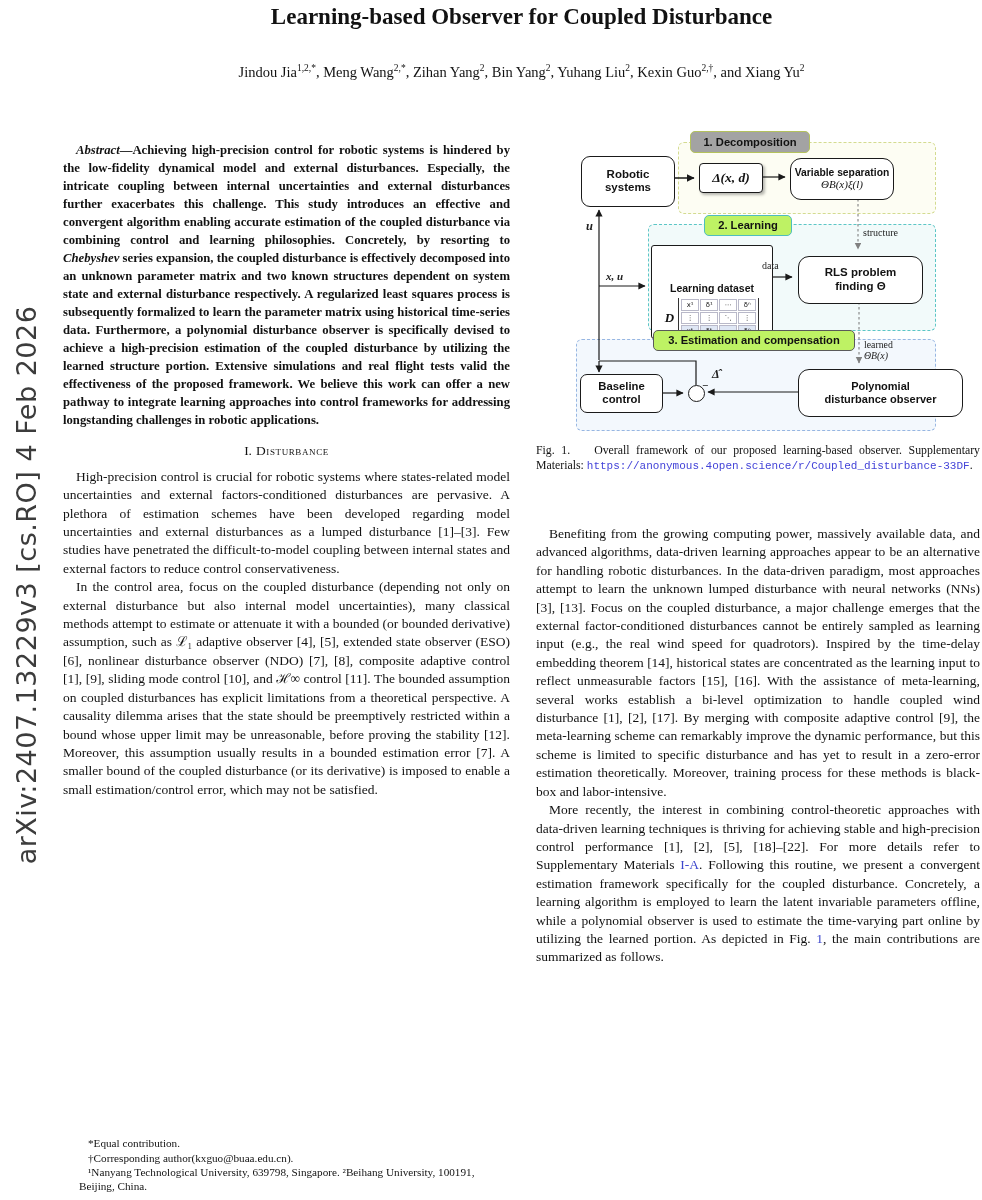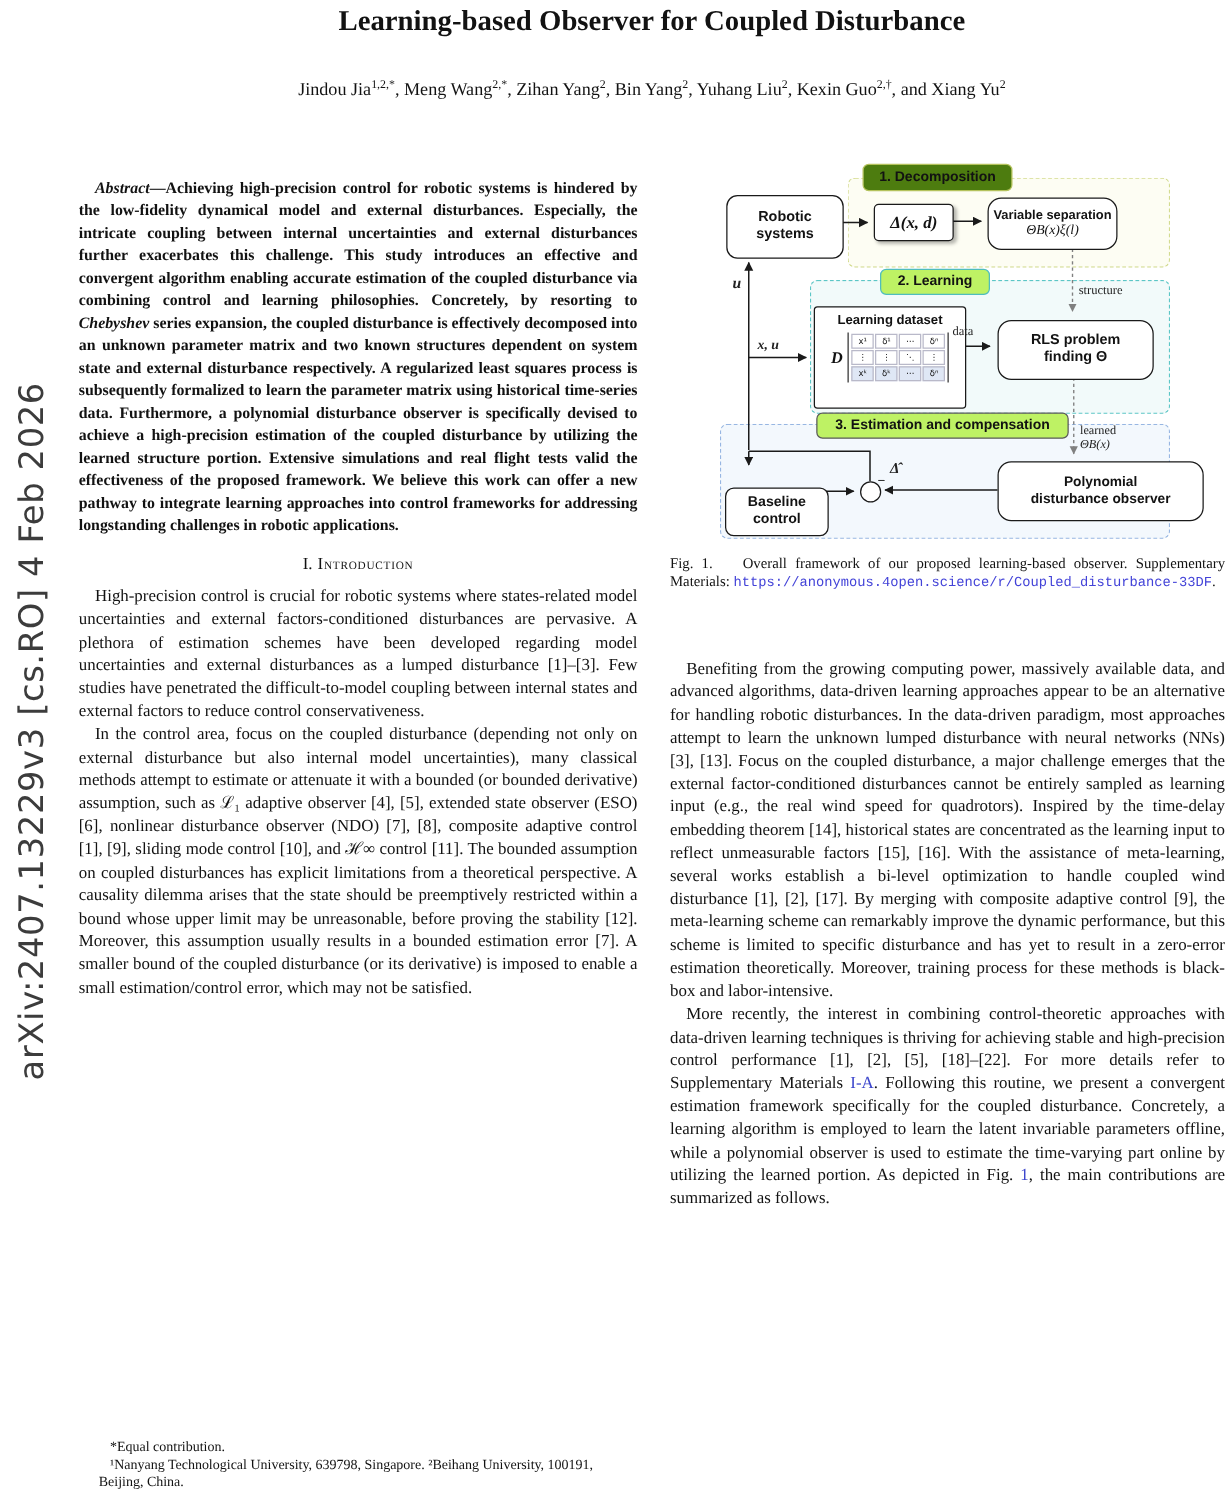--- a/index.html
+++ b/index.html
@@ -29,46 +29,46 @@
   
   .figure{position:relative;width:444px;height:306px;}
   .grp{position:absolute;border-radius:6px;z-index:0;}
   .grp1{left:142px;top:15px;width:256px;height:70px;border:1.6px dashed #d3db90;background:#fdfdf3;}
   .grp2{left:112px;top:97px;width:286px;height:105px;border:1.6px dashed #5cc6c6;background:#f2fafa;}
   .grp3{left:40px;top:212px;width:358px;height:90px;border:1.6px dashed #97b6e2;background:#f3f8fd;}
   .fig-arrows{position:absolute;left:0;top:0;z-index:1;}
   .glabel{position:absolute;z-index:3;background:#bef264;border-radius:5px;
           font-family:"Liberation Sans",sans-serif;font-weight:bold;font-size:11.2px;
           display:flex;align-items:center;justify-content:center;}
-  .lbl1{left:154px;top:4px;width:118px;height:20px;border:1.3px solid #b4c25c;background:#4d7c0f;}
+  .lbl1{left:154px;top:4px;width:118px;height:20px;border:1.3px solid #b4c25c;background:#a3a3a3;}
   .lbl2{left:168px;top:88px;width:86px;height:19px;border:1.3px solid #4fbdbd;}
   .lbl3{left:117px;top:203px;width:200px;height:19px;border:1.3px solid #5a5a5a;}
   .fbox{position:absolute;z-index:2;background:#fff;display:flex;flex-direction:column;
         align-items:center;justify-content:center;text-align:center;}
   .robotic{left:45px;top:29px;width:80px;height:49px;border:1.7px solid #1a1a1a;border-radius:9px;
         font-family:"Liberation Sans",sans-serif;font-weight:bold;font-size:11.5px;line-height:13.5px;padding:0 6px;}
   .deltabox{left:163px;top:36px;width:62px;height:28px;border:1.4px solid #1a1a1a;border-radius:4px;
         font-style:italic;font-weight:bold;font-size:13.5px;box-shadow:2px 2px 3px rgba(0,0,0,.28);}
   .varsep{left:254px;top:31px;width:102px;height:40px;border:1.4px solid #1a1a1a;border-radius:11px;}
   .varsep .t1{font-family:"Liberation Sans",sans-serif;font-weight:bold;font-size:10.3px;}
   .varsep .t2{font-style:italic;font-size:11px;}
   .dataset{left:115px;top:118px;width:120px;height:76px;border:1.4px solid #1a1a1a;border-radius:3px;
-        justify-content:flex-start;padding-top:4px;}
+        justify-content:flex-end;padding-top:16px;}
   .ds-title{font-family:"Liberation Sans",sans-serif;font-weight:bold;font-size:10.5px;}
   .ds-body{display:flex;align-items:center;gap:4px;margin-top:4px;}
   .ds-symbol{font-style:italic;font-weight:bold;font-size:13px;}
   .ds-grid{display:grid;grid-template-columns:repeat(4,18px);grid-auto-rows:12px;gap:1px;
         border-left:1.6px solid #333;border-right:1.6px solid #333;padding:1px 2px;}
   .ds-cell{border:1px solid #b9b9c9;font-family:"DejaVu Sans",sans-serif;font-size:6.8px;
         display:flex;align-items:center;justify-content:center;background:#fff;}
   .ds-cell.hl{background:#dfe7f5;}
   .rls{left:262px;top:129px;width:123px;height:46px;border:1.5px solid #1a1a1a;border-radius:11px;
         font-family:"Liberation Sans",sans-serif;font-weight:bold;font-size:11.5px;line-height:13.5px;}
   .baseline{left:44px;top:247px;width:71px;height:37px;border:1.6px solid #1a1a1a;border-radius:7px;
-        font-family:"Liberation Sans",sans-serif;font-weight:bold;font-size:11.3px;line-height:13px;padding:0 5px;margin-top:16px;}
+        font-family:"Liberation Sans",sans-serif;font-weight:bold;font-size:11.3px;line-height:13px;padding:0 5px;}
   .observer{left:262px;top:242px;width:123px;height:46px;border:1.5px solid #1a1a1a;border-radius:11px;
         font-family:"Liberation Sans",sans-serif;font-weight:bold;font-size:11px;line-height:12.6px;padding:0 20px;}
   .sumcircle{position:absolute;z-index:2;left:152px;top:258px;width:15px;height:15px;
         border:1.5px solid #1a1a1a;border-radius:50%;background:#fff;}
   .flabel{position:absolute;z-index:3;font-size:10px;color:#222;}
   .lab-data{left:226px;top:133px;}
   .lab-structure{left:327px;top:100px;}
   .lab-learned{left:328px;top:212px;line-height:11px;font-size:9.8px;}
   .lab-learned .math{font-style:italic;}
   .lab-u{left:50px;top:92px;font-style:italic;font-weight:bold;font-size:12.5px;}
@@ -91,27 +91,28 @@
     <h1 class="title">Learning-based Observer for Coupled Disturbance</h1>
 
     <div class="authors"><span>Jindou Jia</span><sup>1,2,*</sup><span>, Meng Wang</span><sup>2,*</sup><span>, Zihan Yang</span><sup>2</sup><span>, Bin Yang</span><sup>2</sup><span>, Yuhang Liu</span><sup>2</sup><span>, Kexin Guo</span><sup>2,†</sup><span>, and Xiang Yu</span><sup>2</sup></div>
 
     <div class="columns">
 
       <div class="col-left">
 
         <p class="abstract"><i class="abs-label">Abstract</i><span>—Achieving high-precision control for robotic systems is hindered by the low-fidelity dynamical model and external disturbances. Especially, the intricate coupling between internal uncertainties and external disturbances further exacerbates this challenge. This study introduces an effective and convergent algorithm enabling accurate estimation of the coupled disturbance via combining control and learning philosophies. Concretely, by resorting to </span><i>Chebyshev</i><span> series expansion, the coupled disturbance is effectively decomposed into an unknown parameter matrix and two known structures dependent on system state and external disturbance respectively. A regularized least squares process is subsequently formalized to learn the parameter matrix using historical time-series data. Furthermore, a polynomial disturbance observer is specifically devised to achieve a high-precision estimation of the coupled disturbance by utilizing the learned structure portion. Extensive simulations and real flight tests valid the effectiveness of the proposed framework. We believe this work can offer a new pathway to integrate learning approaches into control frameworks for addressing longstanding challenges in robotic applications.</span></p>
 
-        <div class="sec-heading"><span>I.</span><span class="sc">Introduction</span></div>
+        <div class="sec-heading"><span>I.</span><span class="sc">Disturbance</span></div>
 
         <p class="body-p">High-precision control is crucial for robotic systems where states-related model uncertainties and external factors-conditioned disturbances are pervasive. A plethora of estimation schemes have been developed regarding model uncertainties and external disturbances as a lumped disturbance [1]–[3]. Few studies have penetrated the difficult-to-model coupling between internal states and external factors to reduce control conservativeness.</p>
         <p class="body-p">In the control area, focus on the coupled disturbance (depending not only on external disturbance but also internal model uncertainties), many classical methods attempt to estimate or attenuate it with a bounded (or bounded derivative) assumption, such as ℒ₁ adaptive observer [4], [5], extended state observer (ESO) [6], nonlinear disturbance observer (NDO) [7], [8], composite adaptive control [1], [9], sliding mode control [10], and ℋ∞ control [11]. The bounded assumption on coupled disturbances has explicit limitations from a theoretical perspective. A causality dilemma arises that the state should be preemptively restricted within a bound whose upper limit may be unreasonable, before proving the stability [12]. Moreover, this assumption usually results in a bounded estimation error [7]. A smaller bound of the coupled disturbance (or its derivative) is imposed to enable a small estimation/control error, which may not be satisfied.</p>
 
         <div class="footnotes">
           <p>*Equal contribution.</p>
+          <p>†Corresponding author(kxguo@buaa.edu.cn).</p>
           <p>¹Nanyang Technological University, 639798, Singapore. ²Beihang University, 100191, Beijing, China.</p>
         </div>
       </div>
 
       <div class="col-right">
 
         <div class="figure">
 
           <div class="grp grp1"></div>
           <div class="grp grp2"></div>

